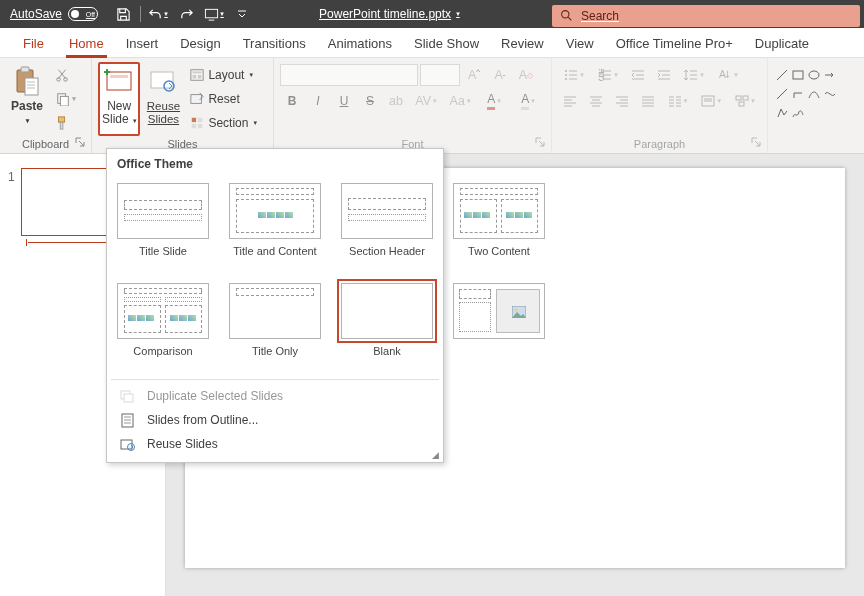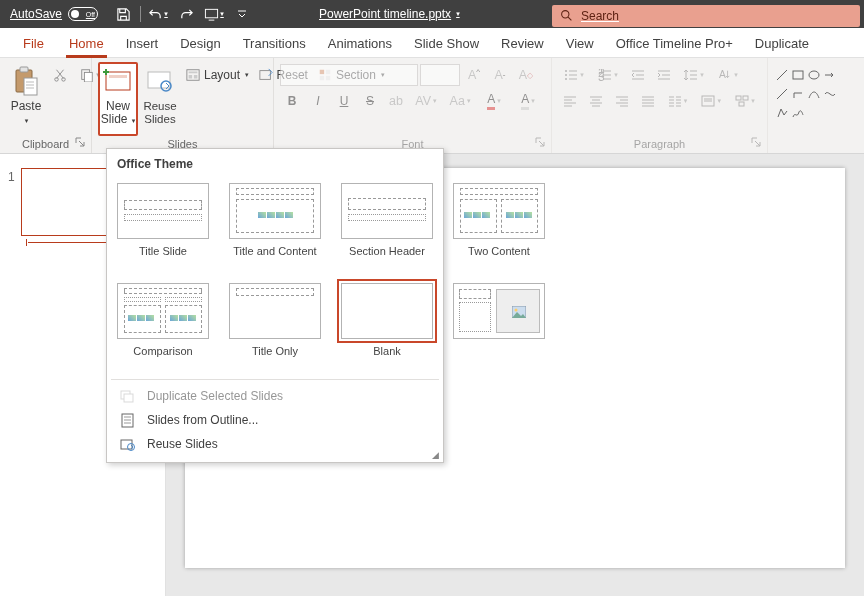--- a/index.html
+++ b/index.html
@@ -31,21 +31,21 @@
 .ribbon-group { display:flex; flex-direction:column; justify-content:flex-start; padding: 4px 6px 0 6px; border-right:1px solid #e1dfdd; position:relative; height:100%; }
 .ribbon-group-label { position:absolute; bottom:3px; left:0; right:0; text-align:center; font-size:11px; color:#666; }
 .ribbon-launcher { position:absolute; bottom:4px; right:4px; width:12px; height:12px; }
 
 .big-btn { display:flex; flex-direction:column; align-items:center; justify-content:flex-start; padding: 2px 4px 0 4px; height: 74px; min-width:40px; cursor:default; }
 .big-btn .ico { width:34px; height:34px; display:flex; align-items:center; justify-content:center; }
 .big-btn .lbl { font-size:11.5px; text-align:center; line-height:13px; margin-top:2px; }
 .big-btn.highlighted { border:2px solid #c9472a; background:#fff; border-radius:2px; padding:0 2px;}
 
 .slides-group-inner { display:flex; gap:2px; align-items:flex-start;}
-.small-btn-col { display:flex; flex-direction:row; gap:2px; padding-top:2px;}
+.small-btn-col { display:flex; flex-direction:column; gap:2px; padding-top:2px;}
 .small-btn { display:flex; align-items:center; gap:4px; padding:1px 4px; font-size:11.5px; height:22px; }
 
 .font-group-inner { display:flex; flex-direction:column; gap:4px; padding-top:2px;}
 .font-row { display:flex; gap:2px; align-items:center;}
 .combo { border:1px solid #c8c6c4; background:#fff; height:22px; display:flex; align-items:center; padding:0 4px; color:#a6a6a6; font-size:11.5px;}
 .icon-btn { width:24px; height:22px; display:flex; align-items:center; justify-content:center; color:#a6a6a6; font-size:12.5px; position:relative;}
 .icon-btn.wdrop { width:32px; }
 .icon-btn .drop { font-size:7px; margin-left:2px; color:#a6a6a6;}
 .disabled { opacity:0.55; }
 
@@ -155,21 +155,21 @@
   <div class="ribbon-tab">Slide Show</div>
   <div class="ribbon-tab">Review</div>
   <div class="ribbon-tab">View</div>
   <div class="ribbon-tab">Office Timeline Pro+</div>
   <div class="ribbon-tab">Duplicate</div>
 </div>
 
 <div class="ribbon">
 
   <div class="ribbon-group" style="width:92px;">
-    <div style="display:flex;gap:2px;">
+    <div style="display:flex;gap:2px;font-weight:bold;">
       <div class="big-btn">
         <div class="ico">
             <svg width="26" height="30" viewBox="0 0 26 30">
               <rect x="3" y="4" width="16" height="22" rx="1" fill="#c49a6c" stroke="#8a6a45"></rect>
               <rect x="7" y="1" width="8" height="5" rx="1" fill="#e3e3e3" stroke="#999"></rect>
               <rect x="11" y="12" width="13" height="17" fill="#fff" stroke="#999"></rect>
               <path d="M13 16h8M13 19h8M13 22h8" stroke="#bbb"></path>
             </svg>
           </div>
         <div class="lbl"><span>Paste</span><br><span class="caret-down">▾</span></div>
@@ -219,21 +219,21 @@
 Slide</span> <span class="caret-down">▾</span></div>
       </div>
       <div class="big-btn">
         <div class="ico">
             <svg width="28" height="24" viewBox="0 0 28 24">
               <rect x="2" y="3" width="22" height="16" fill="#fff" stroke="#bbb"></rect>
               <circle cx="20" cy="17" r="5" fill="none" stroke="#4a88c7" stroke-width="1.5"></circle>
               <path d="M20 14l3 3-3 3" stroke="#4a88c7" fill="none"></path>
             </svg>
           </div>
-        <div class="lbl" style="white-space:pre;">Reuse
+        <div class="lbl" style="white-space:pre;text-decoration:underline;">Reuse
 Slides</div>
       </div>
       <div class="small-btn-col">
         <div class="small-btn">
             <svg width="14" height="14" viewBox="0 0 16 16">
               <rect x="1" y="2" width="14" height="12" fill="none" stroke="#888"></rect>
               <rect x="3" y="4" width="10" height="2" fill="#ccc"></rect>
               <rect x="3" y="8" width="4" height="4" fill="#ccc"></rect>
               <rect x="9" y="8" width="4" height="4" fill="#ccc"></rect>
             </svg>

